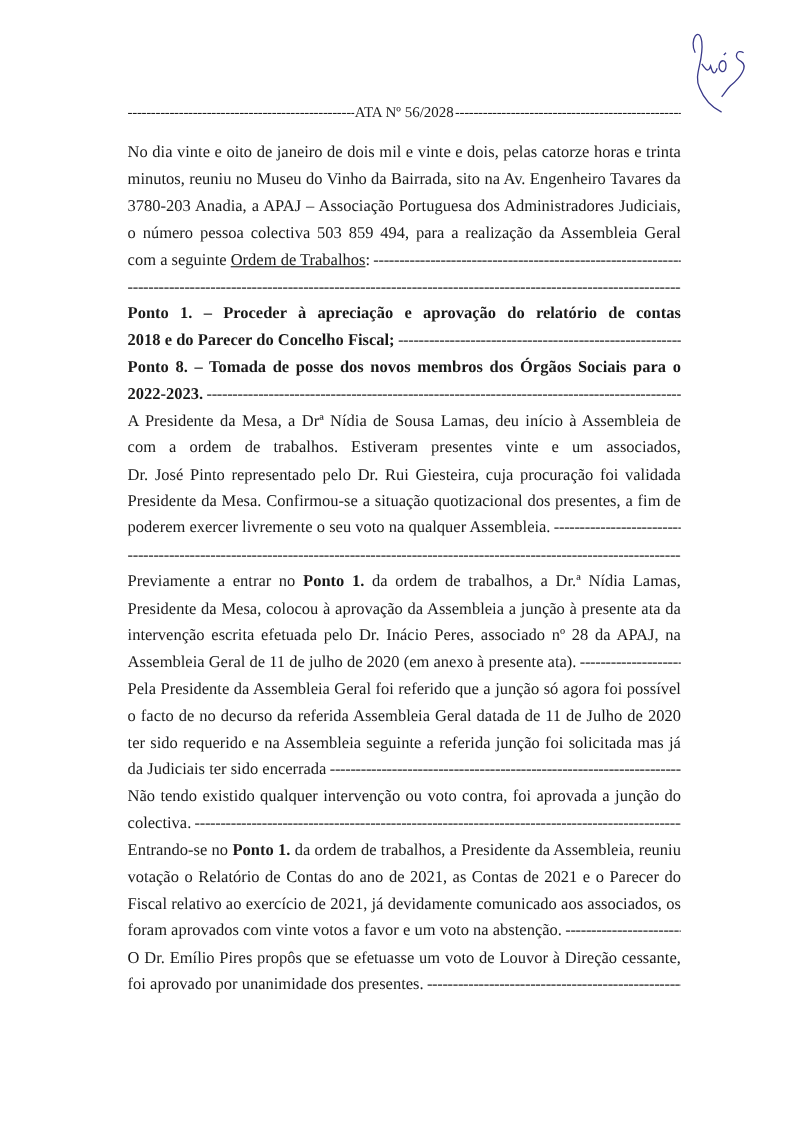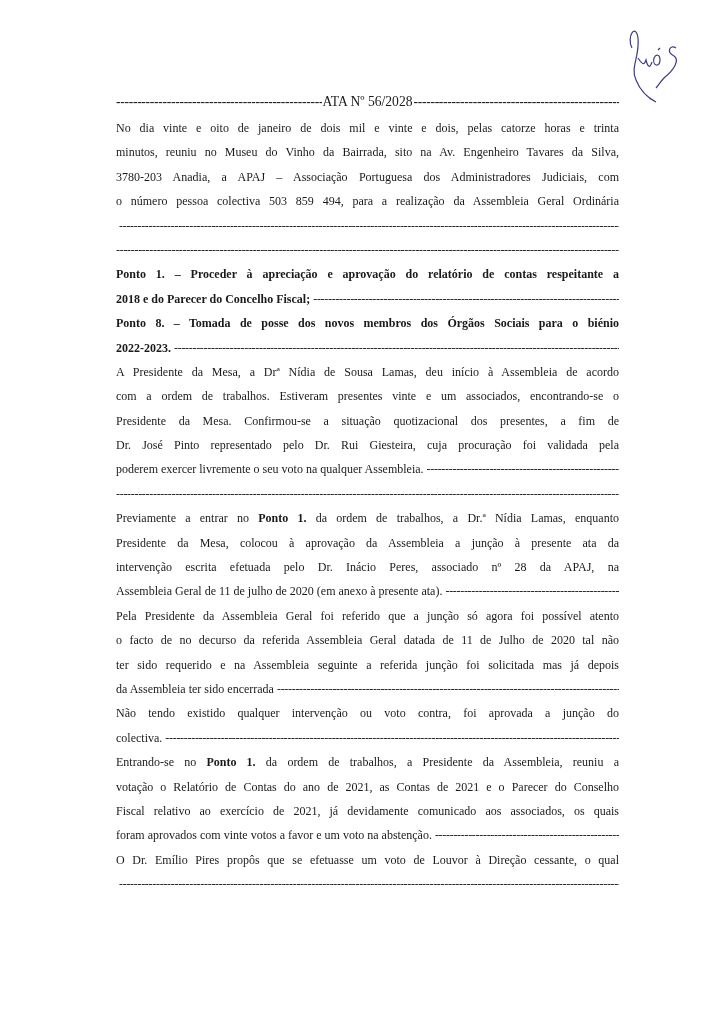--- a/index.html
+++ b/index.html
@@ -10,22 +10,22 @@
   }
   .signature { position:absolute; left:618px; top:18px; width:80px; height:90px; }
   .title-line {
     position:absolute; left:116px; top:94px; width:503px; height:16px;
     font-size:13.6px; line-height:16px; white-space:nowrap; overflow:hidden;
     display:flex; align-items:baseline;
   }
   .title-line .dashes { flex:1; overflow:hidden; white-space:nowrap; letter-spacing:-0.3px; }
   .title-line .ttl { padding:0 1px; }
   .body {
-    position:absolute; left:116px; top:116px; width:503px;
-    font-size:12px; line-height:24.4px; text-align:justify;
+    position:absolute; left:116px; top:127px; width:503px;
+    font-size:15px; line-height:24.4px; text-align:justify;
   }
   .ln { display:block; height:24.4px; white-space:nowrap; overflow:hidden; position:relative; }
   .ln.j { text-align:justify; text-align-last:justify; white-space:normal; }
   .ln.fill { display:flex; align-items:baseline; }
   .ln.fill .txt { white-space:pre; flex:none; }
   .ln.fill .dash { flex:1; overflow:hidden; white-space:nowrap; letter-spacing:-0.3px; margin-left:3px; }
   .ln.dashonly { overflow:hidden; white-space:nowrap; letter-spacing:-0.3px; }
   b { font-weight:bold; }
   u { text-decoration:underline; }
 </style>
@@ -47,66 +47,68 @@
     <span class="ttl">ATA Nº 56/2028</span>
     <span class="dashes">--------------------------------------------------------------------------------------------------------------------------------------------------------------</span>
   </div>
 
   <div class="body" id="body">
       <div class="ln j"><span>No dia vinte e oito de janeiro de dois mil e vinte e dois, pelas catorze horas e trinta</span></div>
       <div class="ln j"><span>minutos, reuniu no Museu do Vinho da Bairrada, sito na Av. Engenheiro Tavares da Silva,</span></div>
       <div class="ln j"><span>3780-203 Anadia, a APAJ – Associação Portuguesa dos Administradores Judiciais, com</span></div>
       <div class="ln j"><span>o número pessoa colectiva 503 859 494, para a realização da Assembleia Geral Ordinária</span></div>
       <div class="ln fill">
+        <span class="txt"><span>com a seguinte </span><u>Ordem de Trabalhos</u><span>:</span></span>
         <span class="dash">--------------------------------------------------------------------------------------------------------------------------------------------------------------</span>
       </div>
       <div class="ln dashonly">--------------------------------------------------------------------------------------------------------------------------------------------------------------</div>
       <div class="ln j"><b>Ponto 1. – Proceder à apreciação e aprovação do relatório de contas respeitante a</b></div>
       <div class="ln fill">
         <span class="txt"><b>2018 e do Parecer do Concelho Fiscal;</b></span>
         <span class="dash">--------------------------------------------------------------------------------------------------------------------------------------------------------------</span>
       </div>
       <div class="ln j"><b>Ponto 8. – Tomada de posse dos novos membros dos Órgãos Sociais para o biénio</b></div>
       <div class="ln fill">
         <span class="txt"><b>2022-2023.</b></span>
         <span class="dash">--------------------------------------------------------------------------------------------------------------------------------------------------------------</span>
       </div>
       <div class="ln j"><span>A Presidente da Mesa, a Drª Nídia de Sousa Lamas, deu início à Assembleia de acordo</span></div>
       <div class="ln j"><span>com a ordem de trabalhos. Estiveram presentes vinte e um associados, encontrando-se o</span></div>
+      <div class="ln j"><span>Dr. José Pinto representado pelo Dr. Rui Giesteira, cuja procuração foi validada pela</span></div>
       <div class="ln j"><span>Presidente da Mesa. Confirmou-se a situação quotizacional dos presentes, a fim de</span></div>
-      <div class="ln j"><span>Dr. José Pinto representado pelo Dr. Rui Giesteira, cuja procuração foi validada pela</span></div>
       <div class="ln fill">
         <span class="txt"><span>poderem exercer livremente o seu voto na qualquer Assembleia.</span></span>
         <span class="dash">--------------------------------------------------------------------------------------------------------------------------------------------------------------</span>
       </div>
       <div class="ln dashonly">--------------------------------------------------------------------------------------------------------------------------------------------------------------</div>
       <div class="ln j"><span>Previamente a entrar no </span><b>Ponto 1.</b><span> da ordem de trabalhos, a Dr.ª Nídia Lamas, enquanto</span></div>
       <div class="ln j"><span>Presidente da Mesa, colocou à aprovação da Assembleia a junção à presente ata da</span></div>
       <div class="ln j"><span>intervenção escrita efetuada pelo Dr. Inácio Peres, associado nº 28 da APAJ, na</span></div>
       <div class="ln fill">
         <span class="txt"><span>Assembleia Geral de 11 de julho de 2020 (em anexo à presente ata).</span></span>
         <span class="dash">--------------------------------------------------------------------------------------------------------------------------------------------------------------</span>
       </div>
       <div class="ln j"><span>Pela Presidente da Assembleia Geral foi referido que a junção só agora foi possível atento</span></div>
       <div class="ln j"><span>o facto de no decurso da referida Assembleia Geral datada de 11 de Julho de 2020 tal não</span></div>
       <div class="ln j"><span>ter sido requerido e na Assembleia seguinte a referida junção foi solicitada mas já depois</span></div>
       <div class="ln fill">
-        <span class="txt"><span>da Assembleia ter sido encerrada</span></span>
+        <span class="txt"><span>da Judiciais ter sido encerrada</span></span>
         <span class="dash">--------------------------------------------------------------------------------------------------------------------------------------------------------------</span>
       </div>
       <div class="ln j"><span>Não tendo existido qualquer intervenção ou voto contra, foi aprovada a junção do</span></div>
       <div class="ln fill">
         <span class="txt"><span>colectiva.</span></span>
         <span class="dash">--------------------------------------------------------------------------------------------------------------------------------------------------------------</span>
       </div>
       <div class="ln j"><span>Entrando-se no </span><b>Ponto 1.</b><span> da ordem de trabalhos, a Presidente da Assembleia, reuniu a</span></div>
       <div class="ln j"><span>votação o Relatório de Contas do ano de 2021, as Contas de 2021 e o Parecer do Conselho</span></div>
       <div class="ln j"><span>Fiscal relativo ao exercício de 2021, já devidamente comunicado aos associados, os quais</span></div>
       <div class="ln fill">
         <span class="txt"><span>foram aprovados com vinte votos a favor e um voto na abstenção.</span></span>
         <span class="dash">--------------------------------------------------------------------------------------------------------------------------------------------------------------</span>
       </div>
       <div class="ln j"><span>O Dr. Emílio Pires propôs que se efetuasse um voto de Louvor à Direção cessante, o qual</span></div>
       <div class="ln fill">
+        <span class="txt"><span>foi aprovado por unanimidade dos presentes.</span></span>
         <span class="dash">--------------------------------------------------------------------------------------------------------------------------------------------------------------</span>
       </div>
     </div>
 </div>
 
 </body></html>

